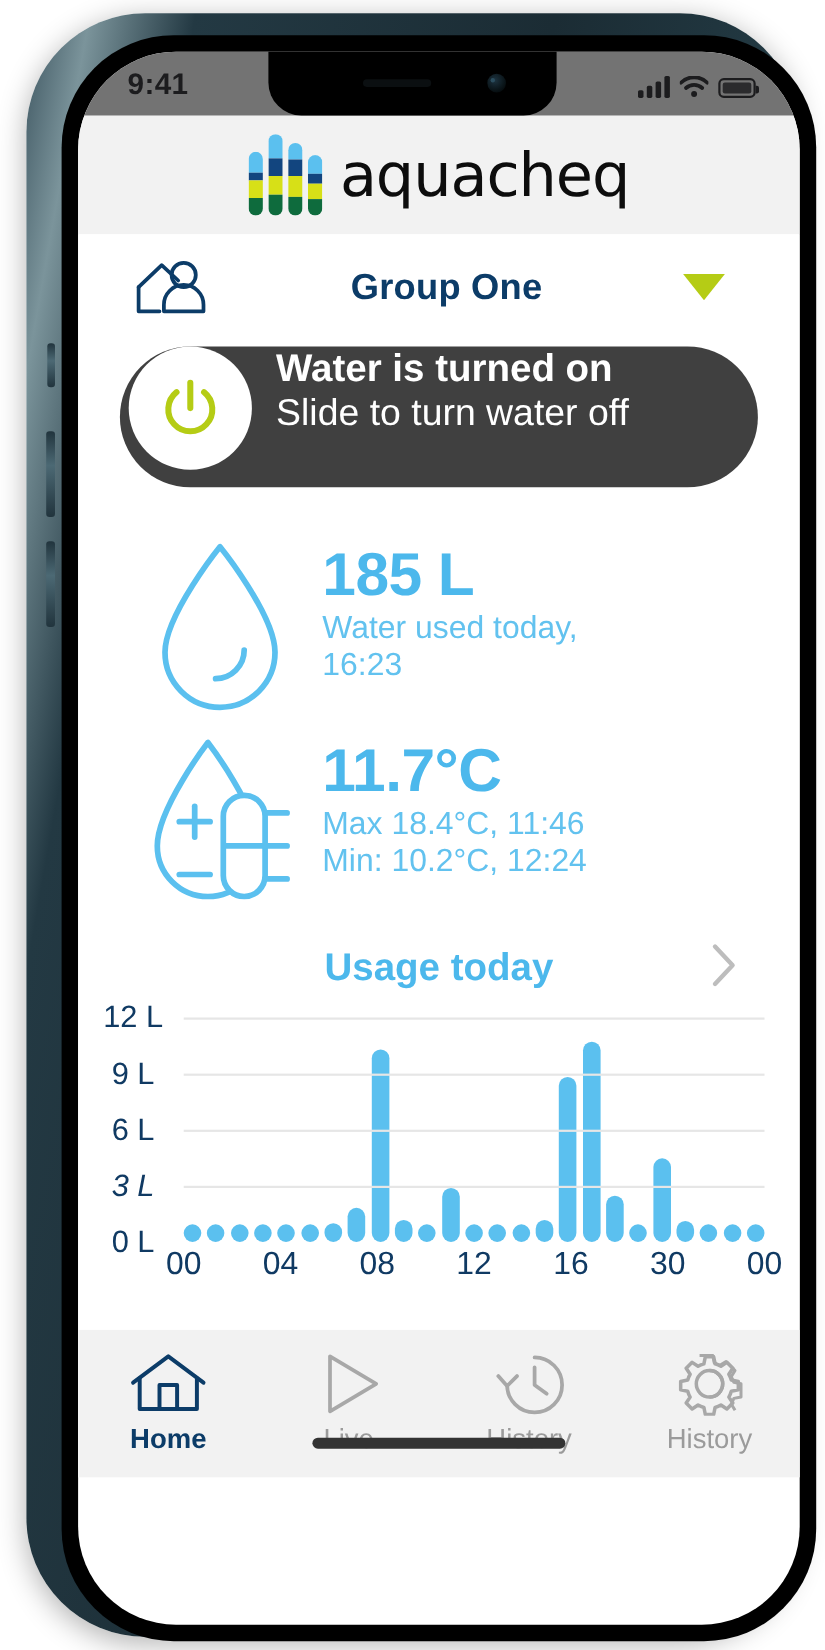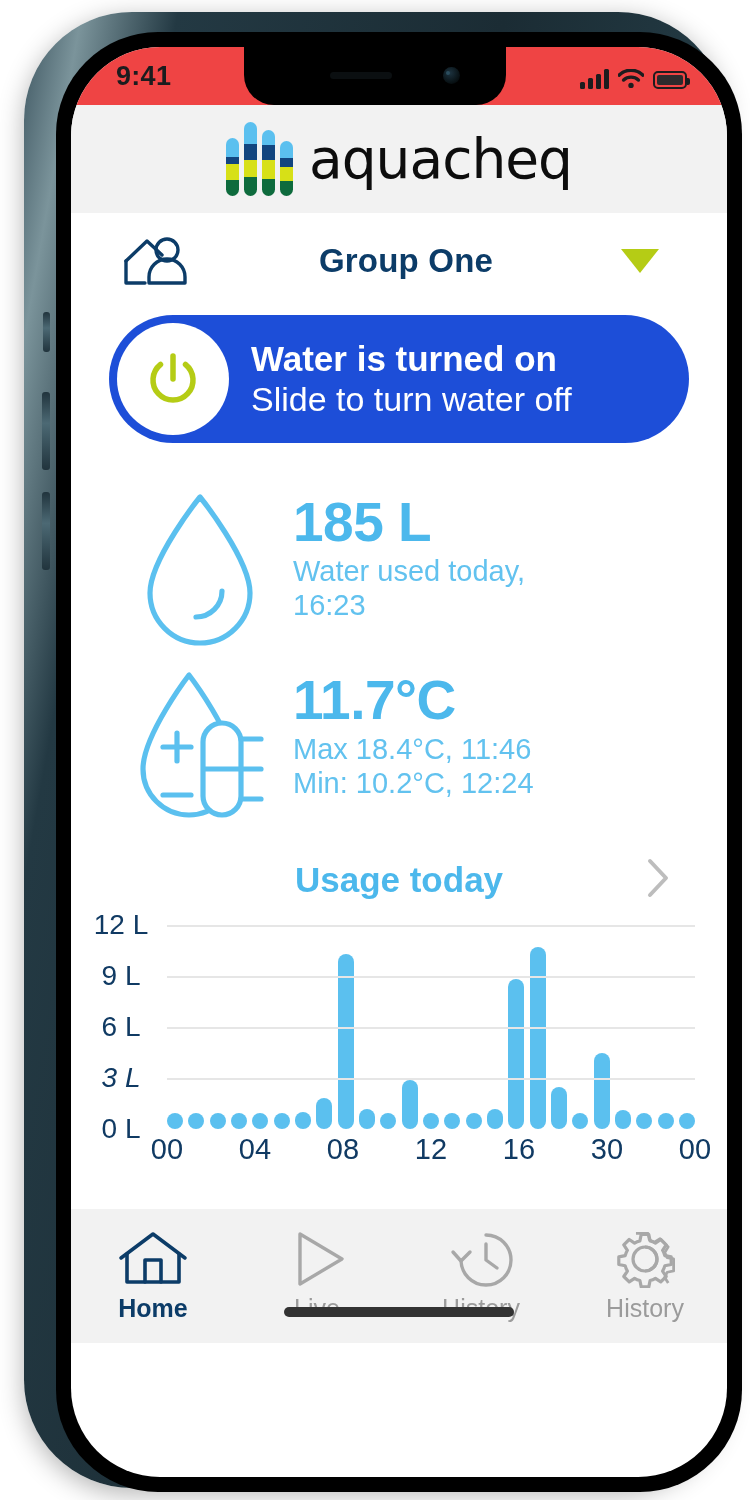--- a/index.html
+++ b/index.html
@@ -33,21 +33,21 @@
   .notch{
     position:absolute;left:50%;transform:translateX(-50%);top:35px;
     width:262px;height:58px;background:#000;border-radius:0 0 30px 30px;z-index:14;
   }
   .notch .cam{position:absolute;right:46px;top:20px;width:17px;height:17px;border-radius:50%;
     background:radial-gradient(circle at 40% 35%,#1d3340 0%,#0a1418 60%,#000 100%);}
   .notch .cam:after{content:"";position:absolute;left:3px;top:4px;width:4px;height:4px;border-radius:50%;background:#2b4d5e;}
   .notch .spk{position:absolute;left:86px;top:25px;width:62px;height:7px;border-radius:4px;background:#0b0f11;}
 
   
-  .statusbar{position:relative;height:58px;background:#ef4444;z-index:13;}
+  .statusbar{position:relative;height:58px;background:#737373;z-index:13;}
   .sb-time{position:absolute;left:45px;top:14px;font-size:27px;font-weight:bold;color:#1c1c1e;letter-spacing:.3px;}
   .sb-right{position:absolute;right:40px;top:16px;display:flex;align-items:flex-end;gap:9px;height:26px;}
   .sig{display:flex;align-items:flex-end;gap:3px;height:20px;}
   .sig i{display:block;width:5px;background:#1c1c1e;border-radius:1.5px;}
   .sig i:nth-child(1){height:7px;}
   .sig i:nth-child(2){height:11px;}
   .sig i:nth-child(3){height:15px;}
   .sig i:nth-child(4){height:20px;}
   .wifi{position:relative;width:26px;height:20px;}
   .batt{position:relative;width:34px;height:18px;border:2px solid #1c1c1e;border-radius:5px;box-sizing:border-box;}
@@ -65,22 +65,22 @@
   .appbody{background:#ffffff;height:1130px;position:relative;}
 
   
   .grouprow{display:flex;align-items:center;height:96px;padding:0 64px 0 52px;}
   .house-ic{width:74px;height:56px;flex:none;}
   .grouptitle{flex:1;text-align:center;font-size:33px;font-weight:bold;color:#0c3c68;letter-spacing:.2px;margin-left:-6px;}
   .caret{width:0;height:0;border-left:19px solid transparent;border-right:19px solid transparent;border-top:24px solid #b5cc15;flex:none;margin-right:4px;}
 
   
   .toggle{
-    margin:6px 38px 0 38px;height:128px;background:#1d4ed8;border-radius:64px;
-    display:flex;align-items:center;padding-left:8px;box-sizing:border-box;
+    margin:6px 38px 0 38px;height:128px;background:#404040;border-radius:64px;
+    display:flex;align-items:flex-start;padding-left:8px;box-sizing:border-box;
   }
   .knob{width:112px;height:112px;border-radius:50%;background:#fff;flex:none;display:flex;align-items:center;justify-content:center;}
   .togtext{margin-left:22px;}
   .tog1{font-size:35px;font-weight:bold;color:#fff;line-height:1.16;}
   .tog2{font-size:34px;font-weight:400;color:#fff;line-height:1.16;}
 
   
   .stat{display:flex;align-items:flex-start;padding:0 0 0 54px;}
   .stat .ic{width:150px;flex:none;display:flex;justify-content:center;}
   .stat .txt{margin-left:18px;padding-top:6px;}

